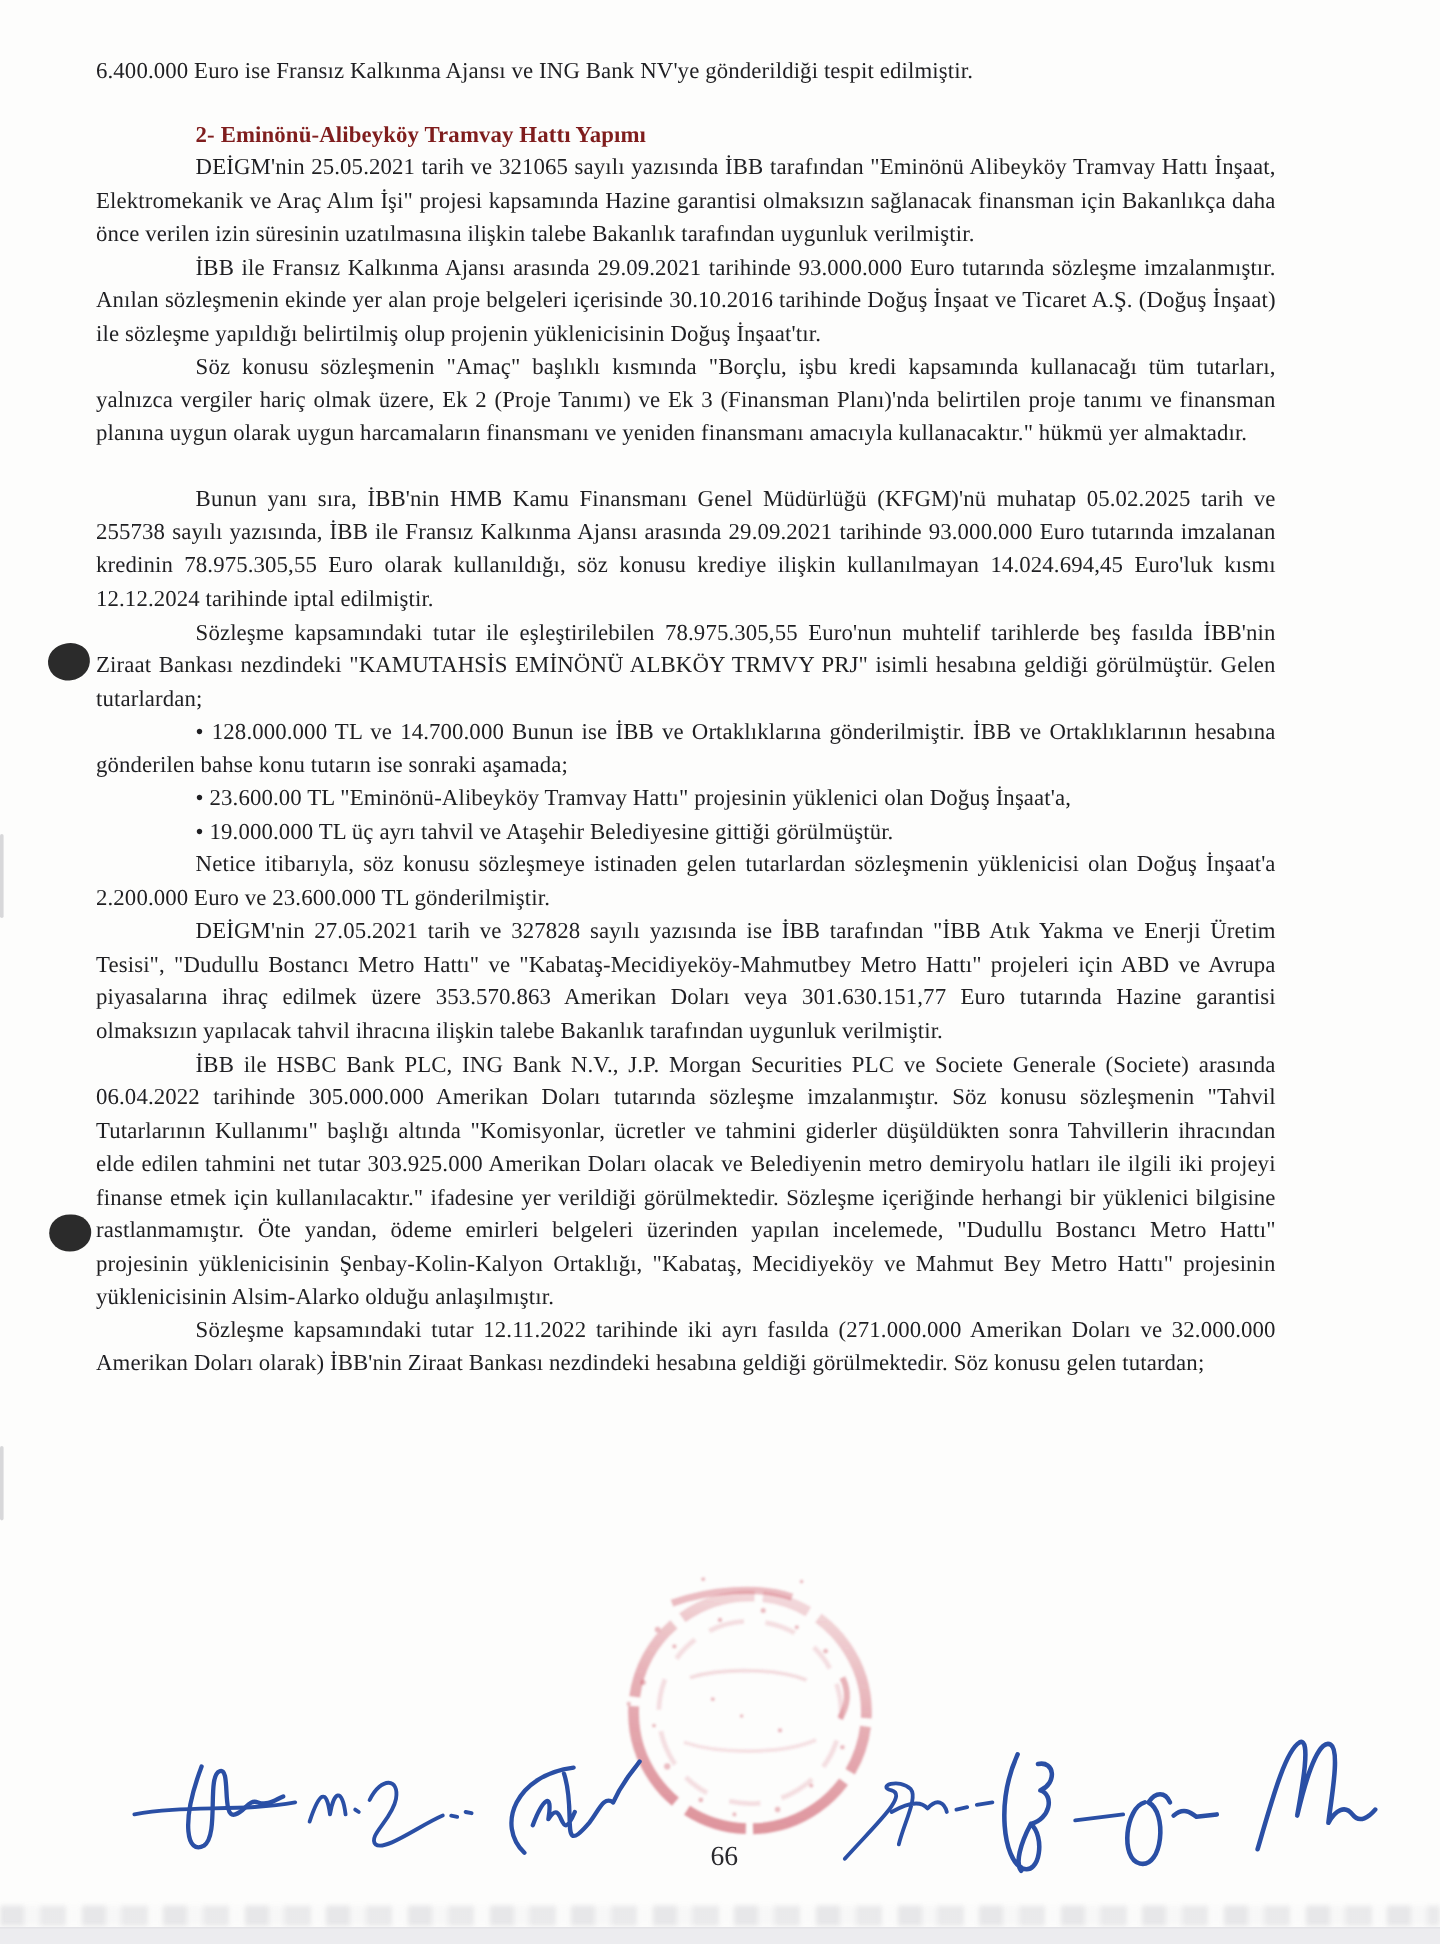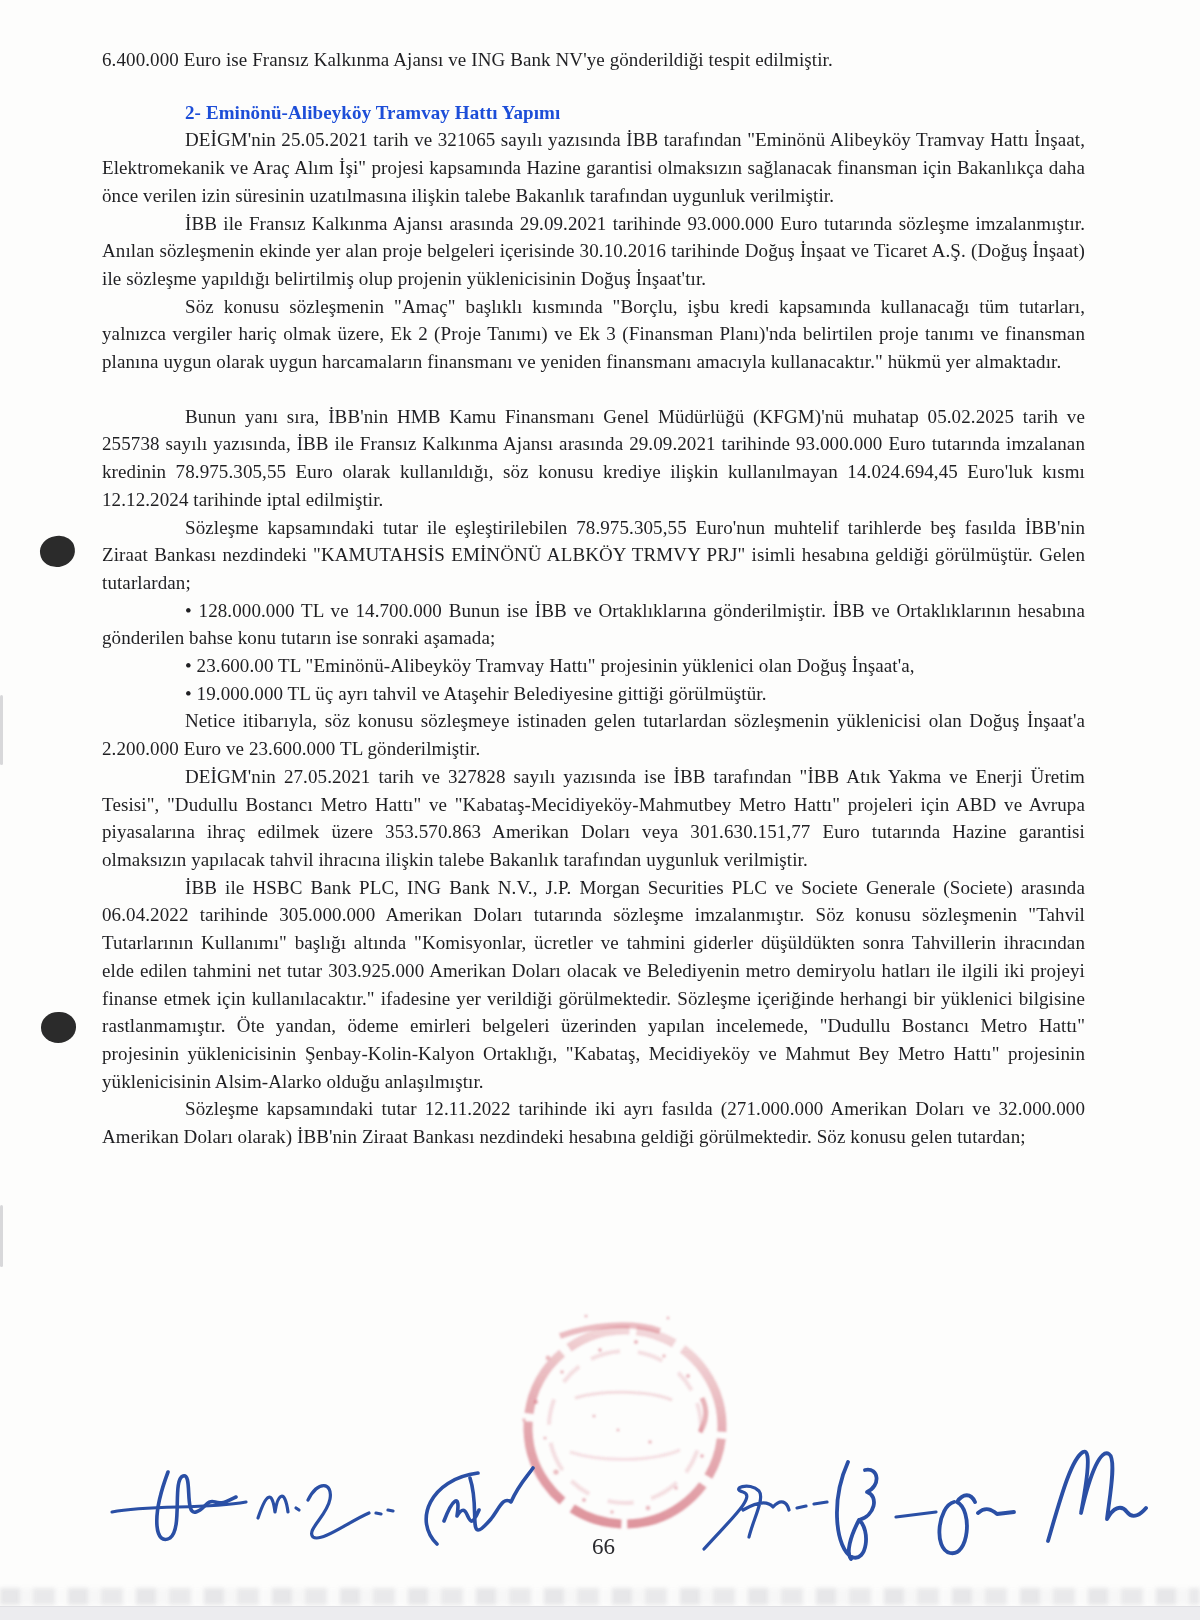--- a/index.html
+++ b/index.html
@@ -6,34 +6,34 @@
   #page{
     position:relative;
     width:1200px;height:1620px;
     background:#fdfdfc;
     overflow:hidden;
     font-family:"Liberation Serif", serif;
   }
   
   #text-column{
     position:absolute;
-    left:102px; top:46px;
+    left:80px; top:46px;
     width:983px;
   }
   .blk{
     margin:0;
     text-align:justify;
     text-indent:83px;
     font-size:19px;
     line-height:27.7px;
     color:#1f1f22;
     letter-spacing:0.1px;
   }
   .cont{ text-indent:0; text-align:left; }
-  .heading{ font-weight:bold; color:#1d4ed8; }
+  .heading{ font-weight:bold; color:#7f1d1d; }
   
   .hole{
     position:absolute;
     width:35px;height:31px;
     background:#2b2b2b;
     border-radius:50% 48% 52% 50%;
   }
   #hole-1{ left:40px; top:536px; transform:rotate(-8deg); }
   #hole-2{ left:41px; top:1012px; }
   

